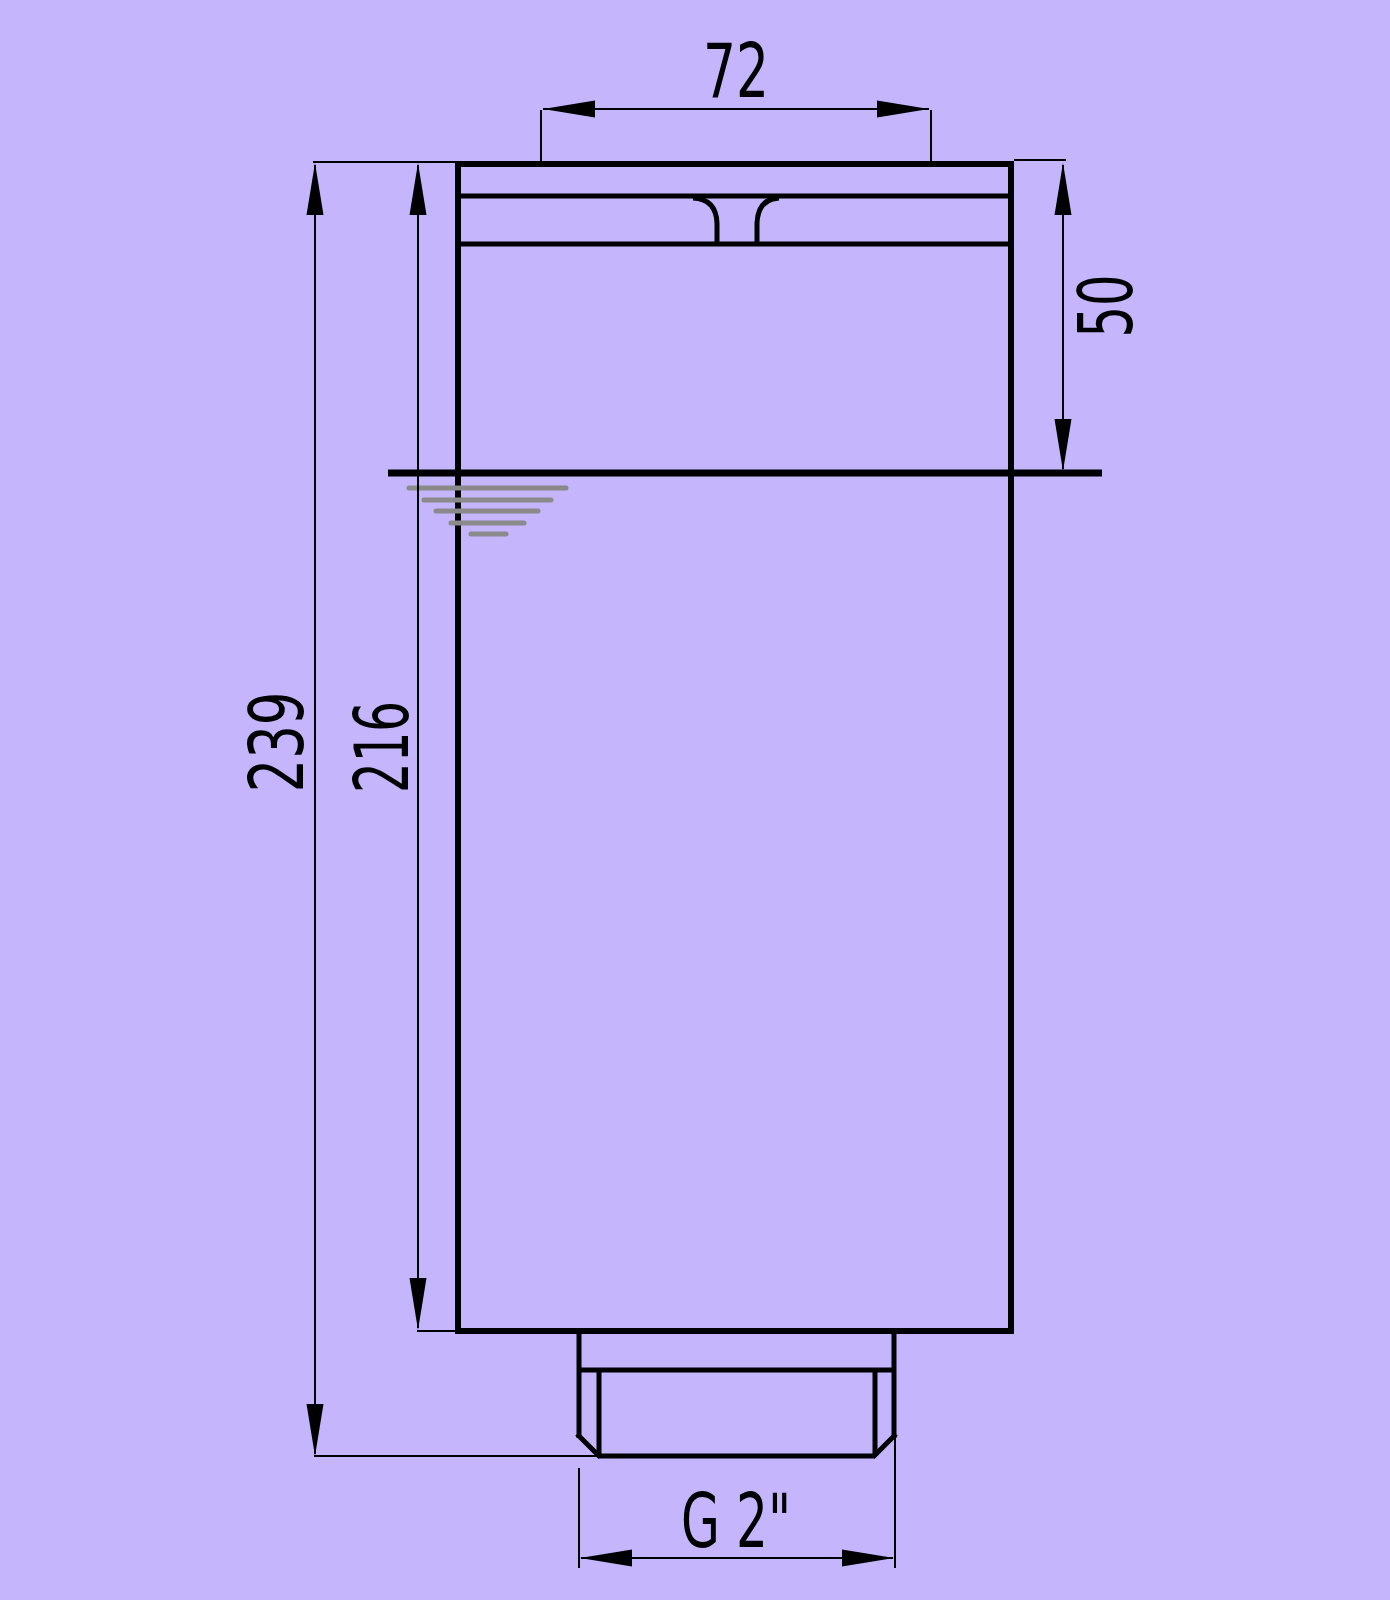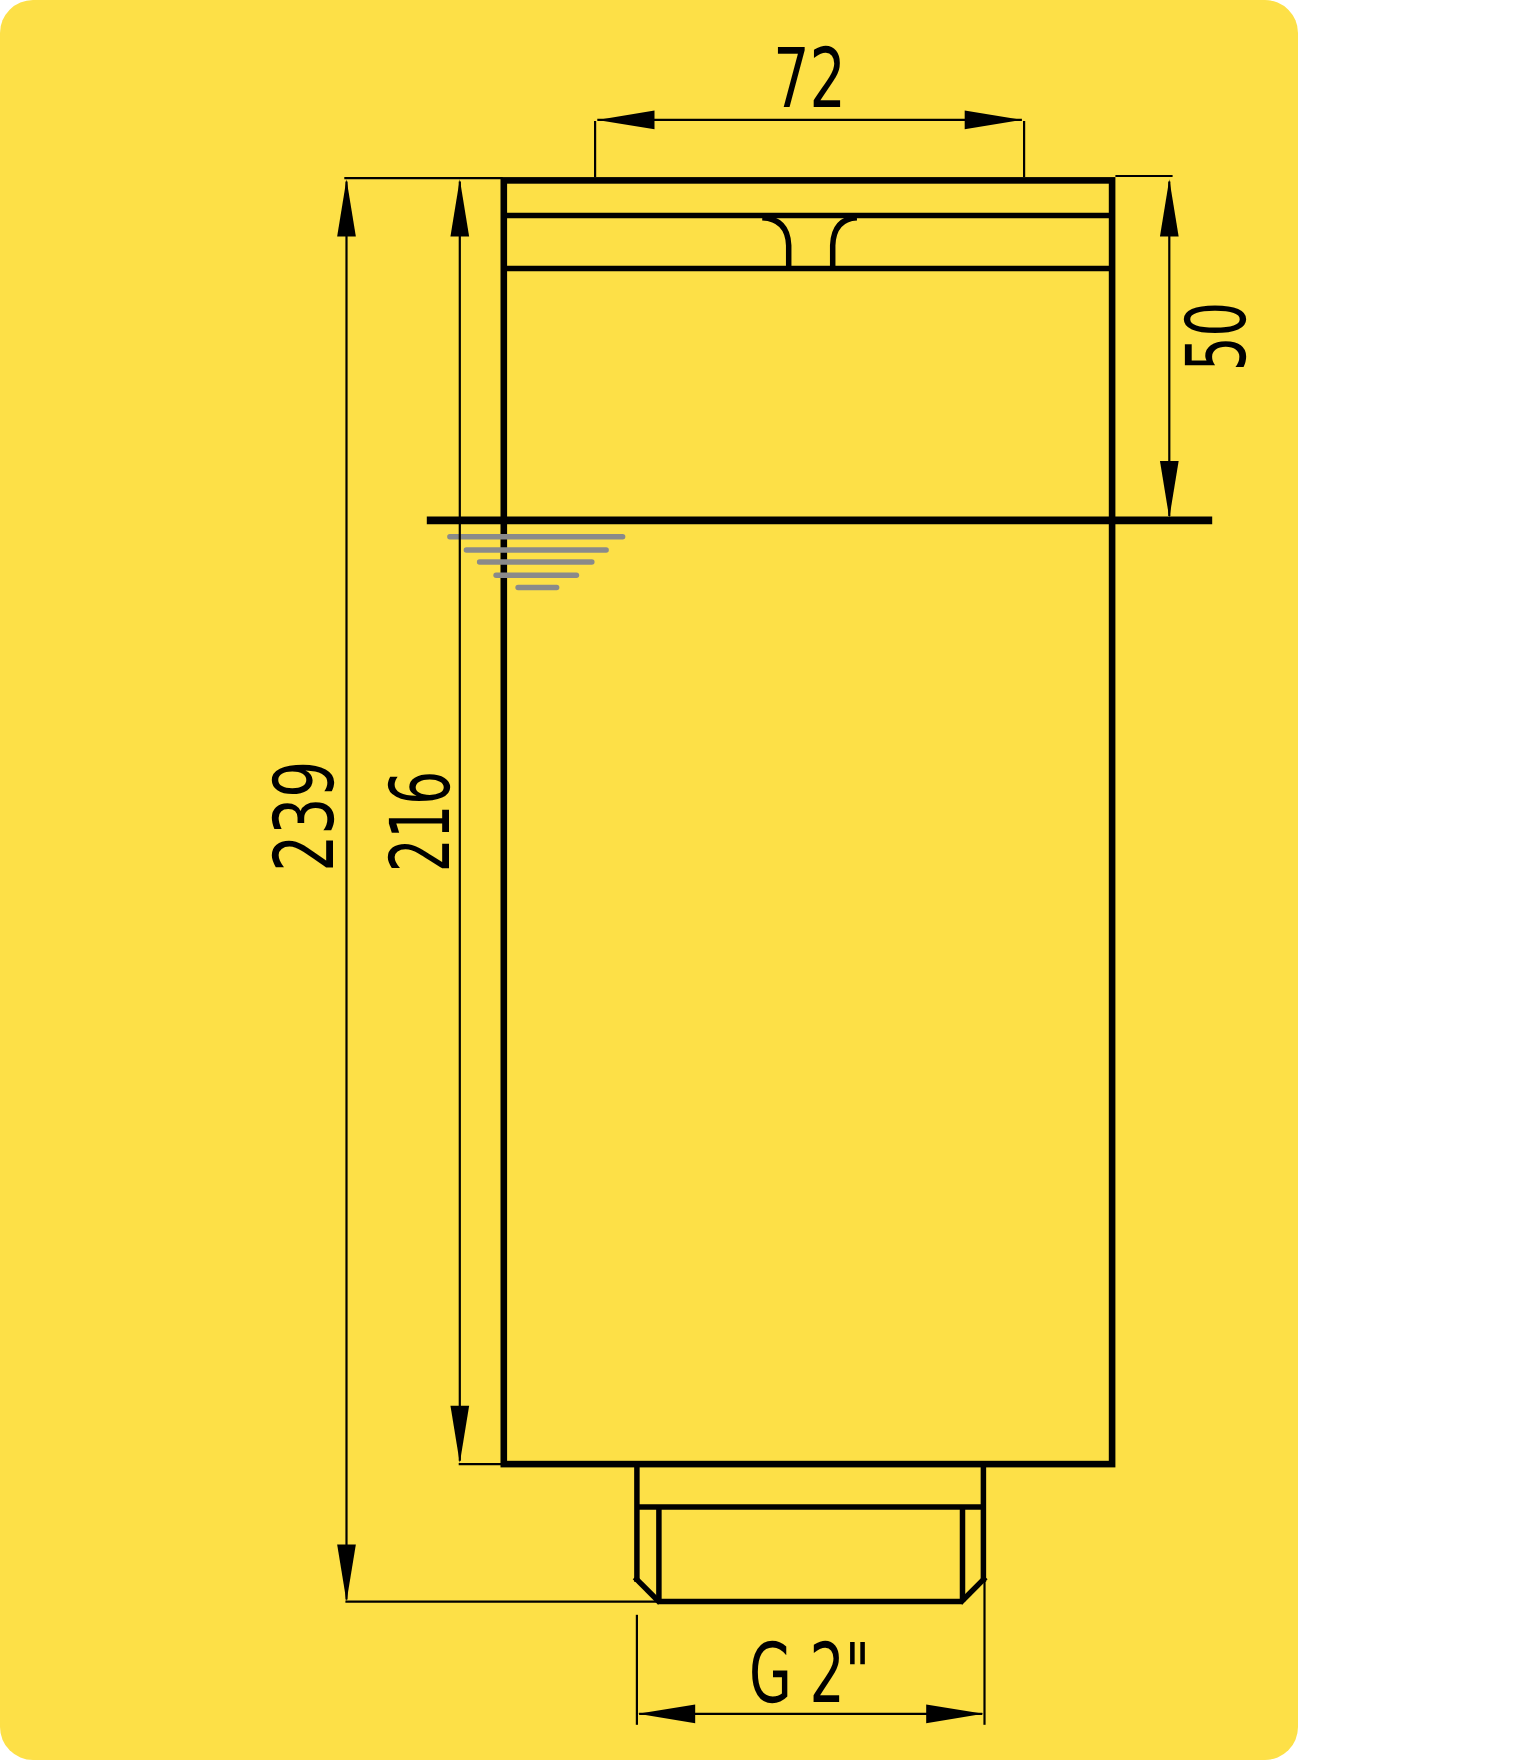--- a/index.html
+++ b/index.html
@@ -2,25 +2,24 @@
 <html><head>
 <meta charset="utf-8">
 <style>
   html, body {
     margin: 0;
     padding: 0;
     background: #ffffff;
   }
   .sheet {
     position: relative;
-    width: 1180px;
+    width: 1390px;
     height: 1600px;
-    background: #fde047;
+    background: #c4b5fd;
     overflow: hidden;
-    border-radius: 30px;
   }
   svg { display: block; }
 
   
   .obj rect, .obj line, .obj path {
     fill: none;
     stroke-linecap: butt;
     stroke-linejoin: miter;
   }
   .w5 { stroke-width: 5px; }

